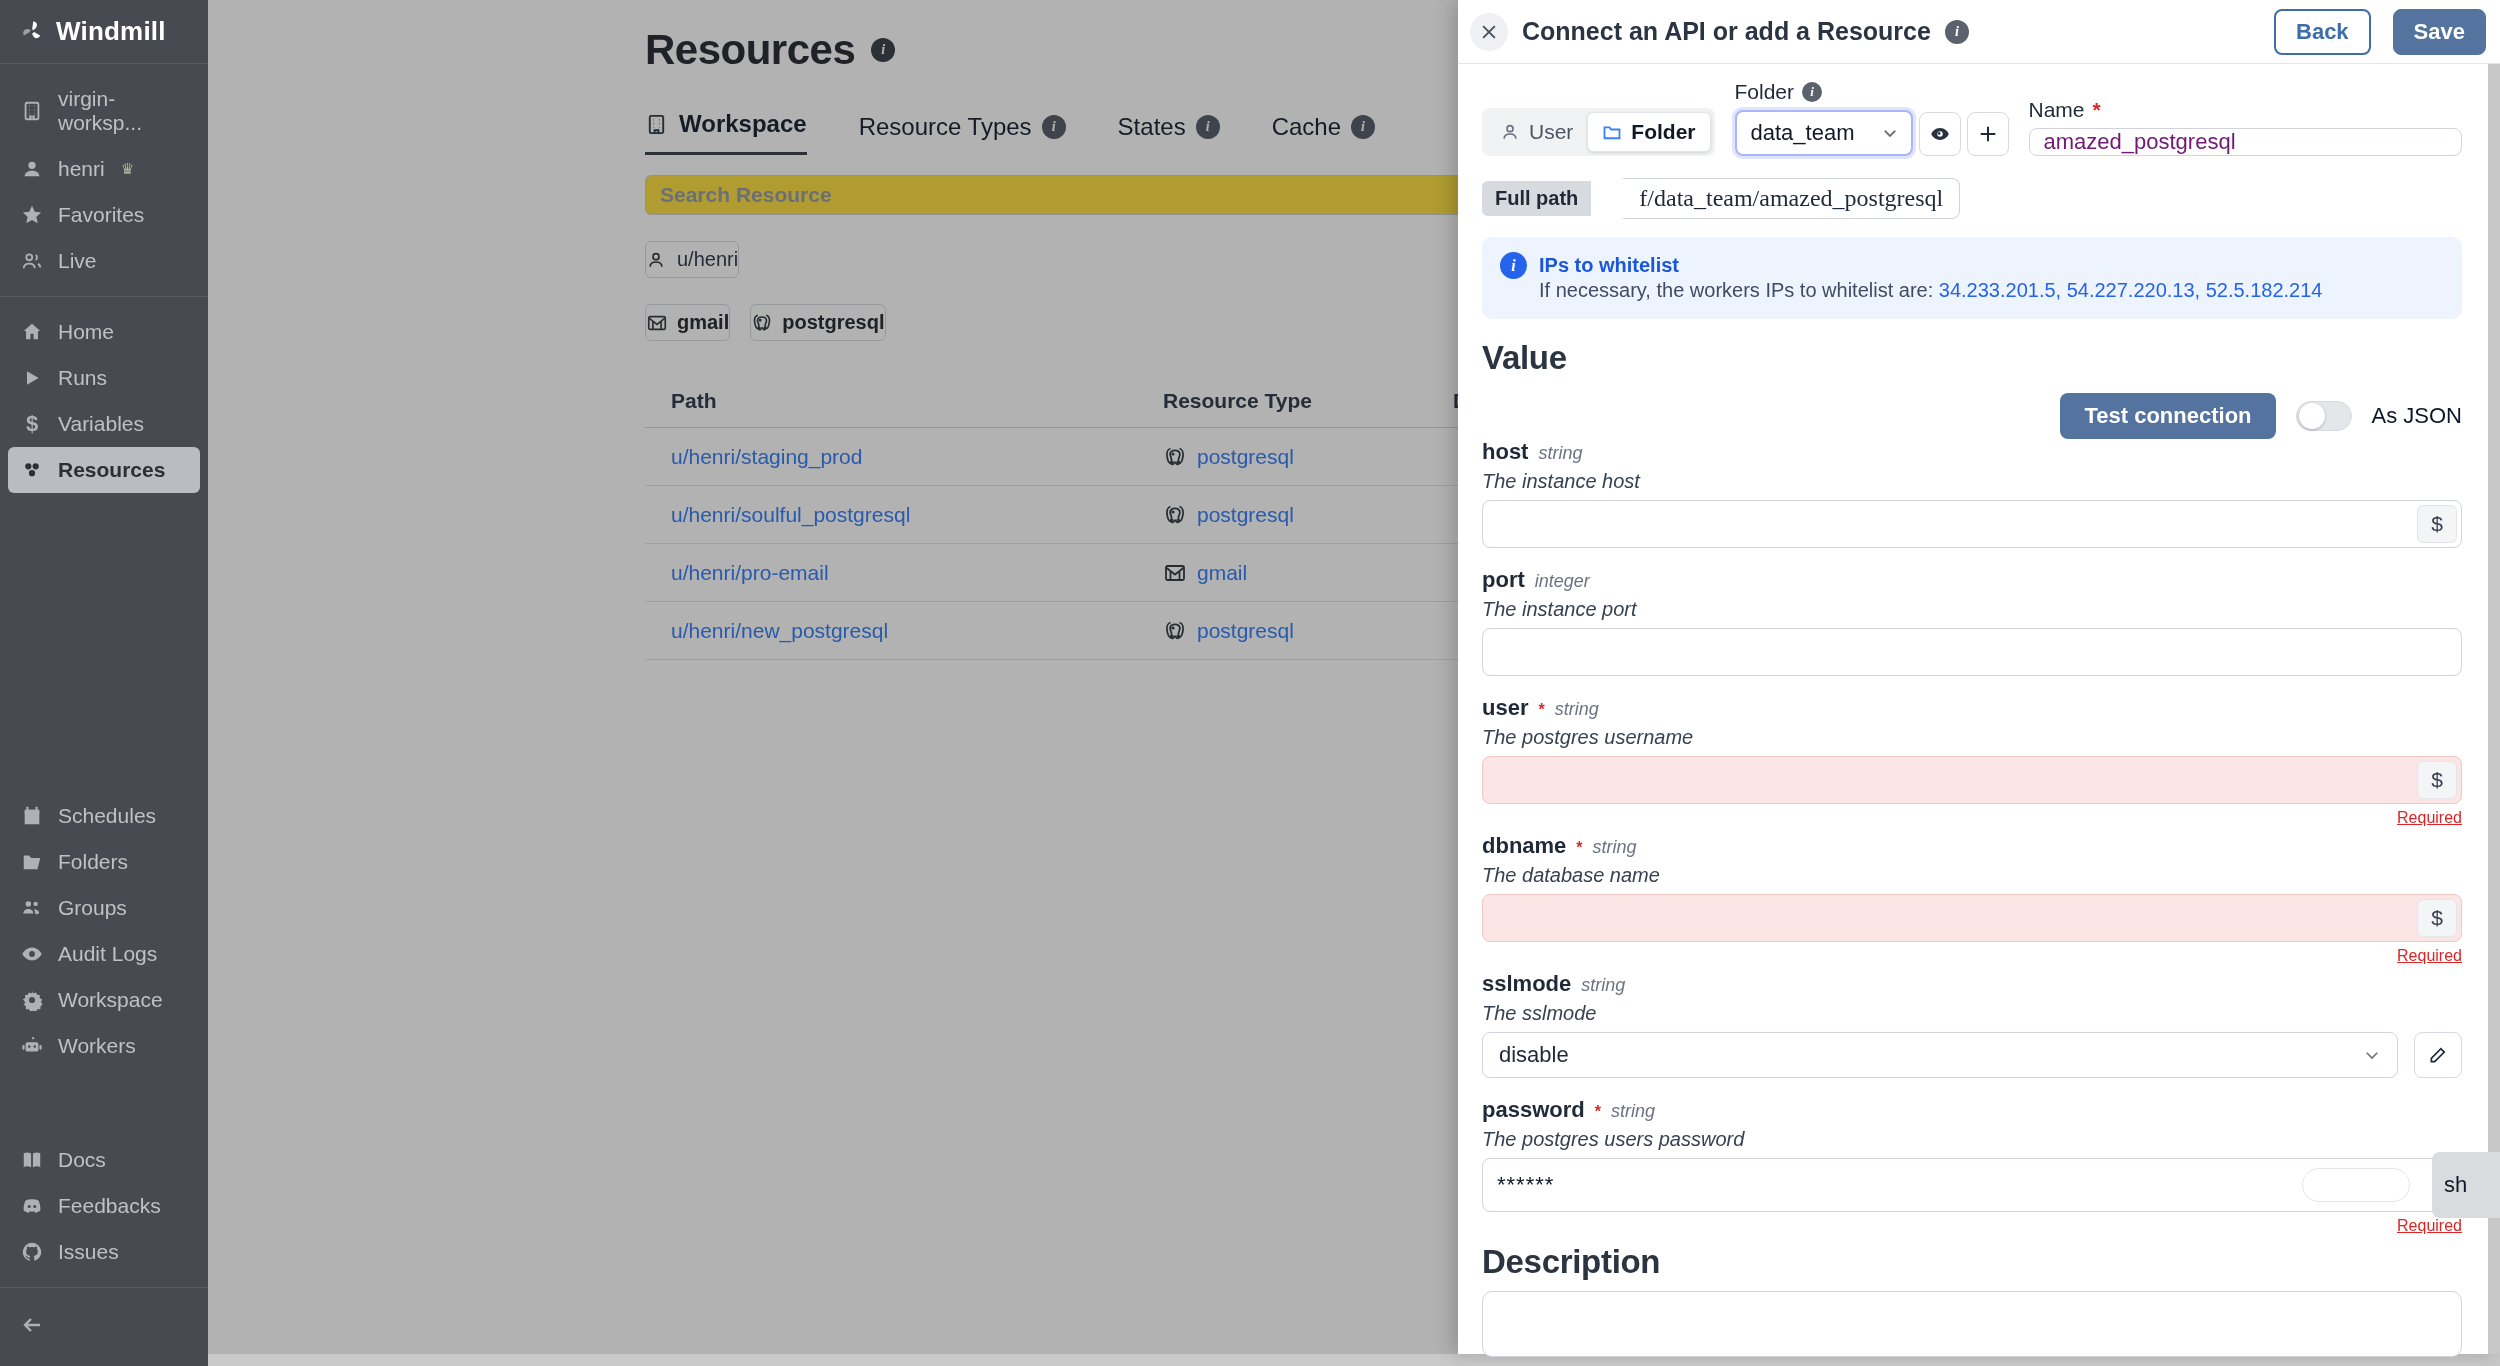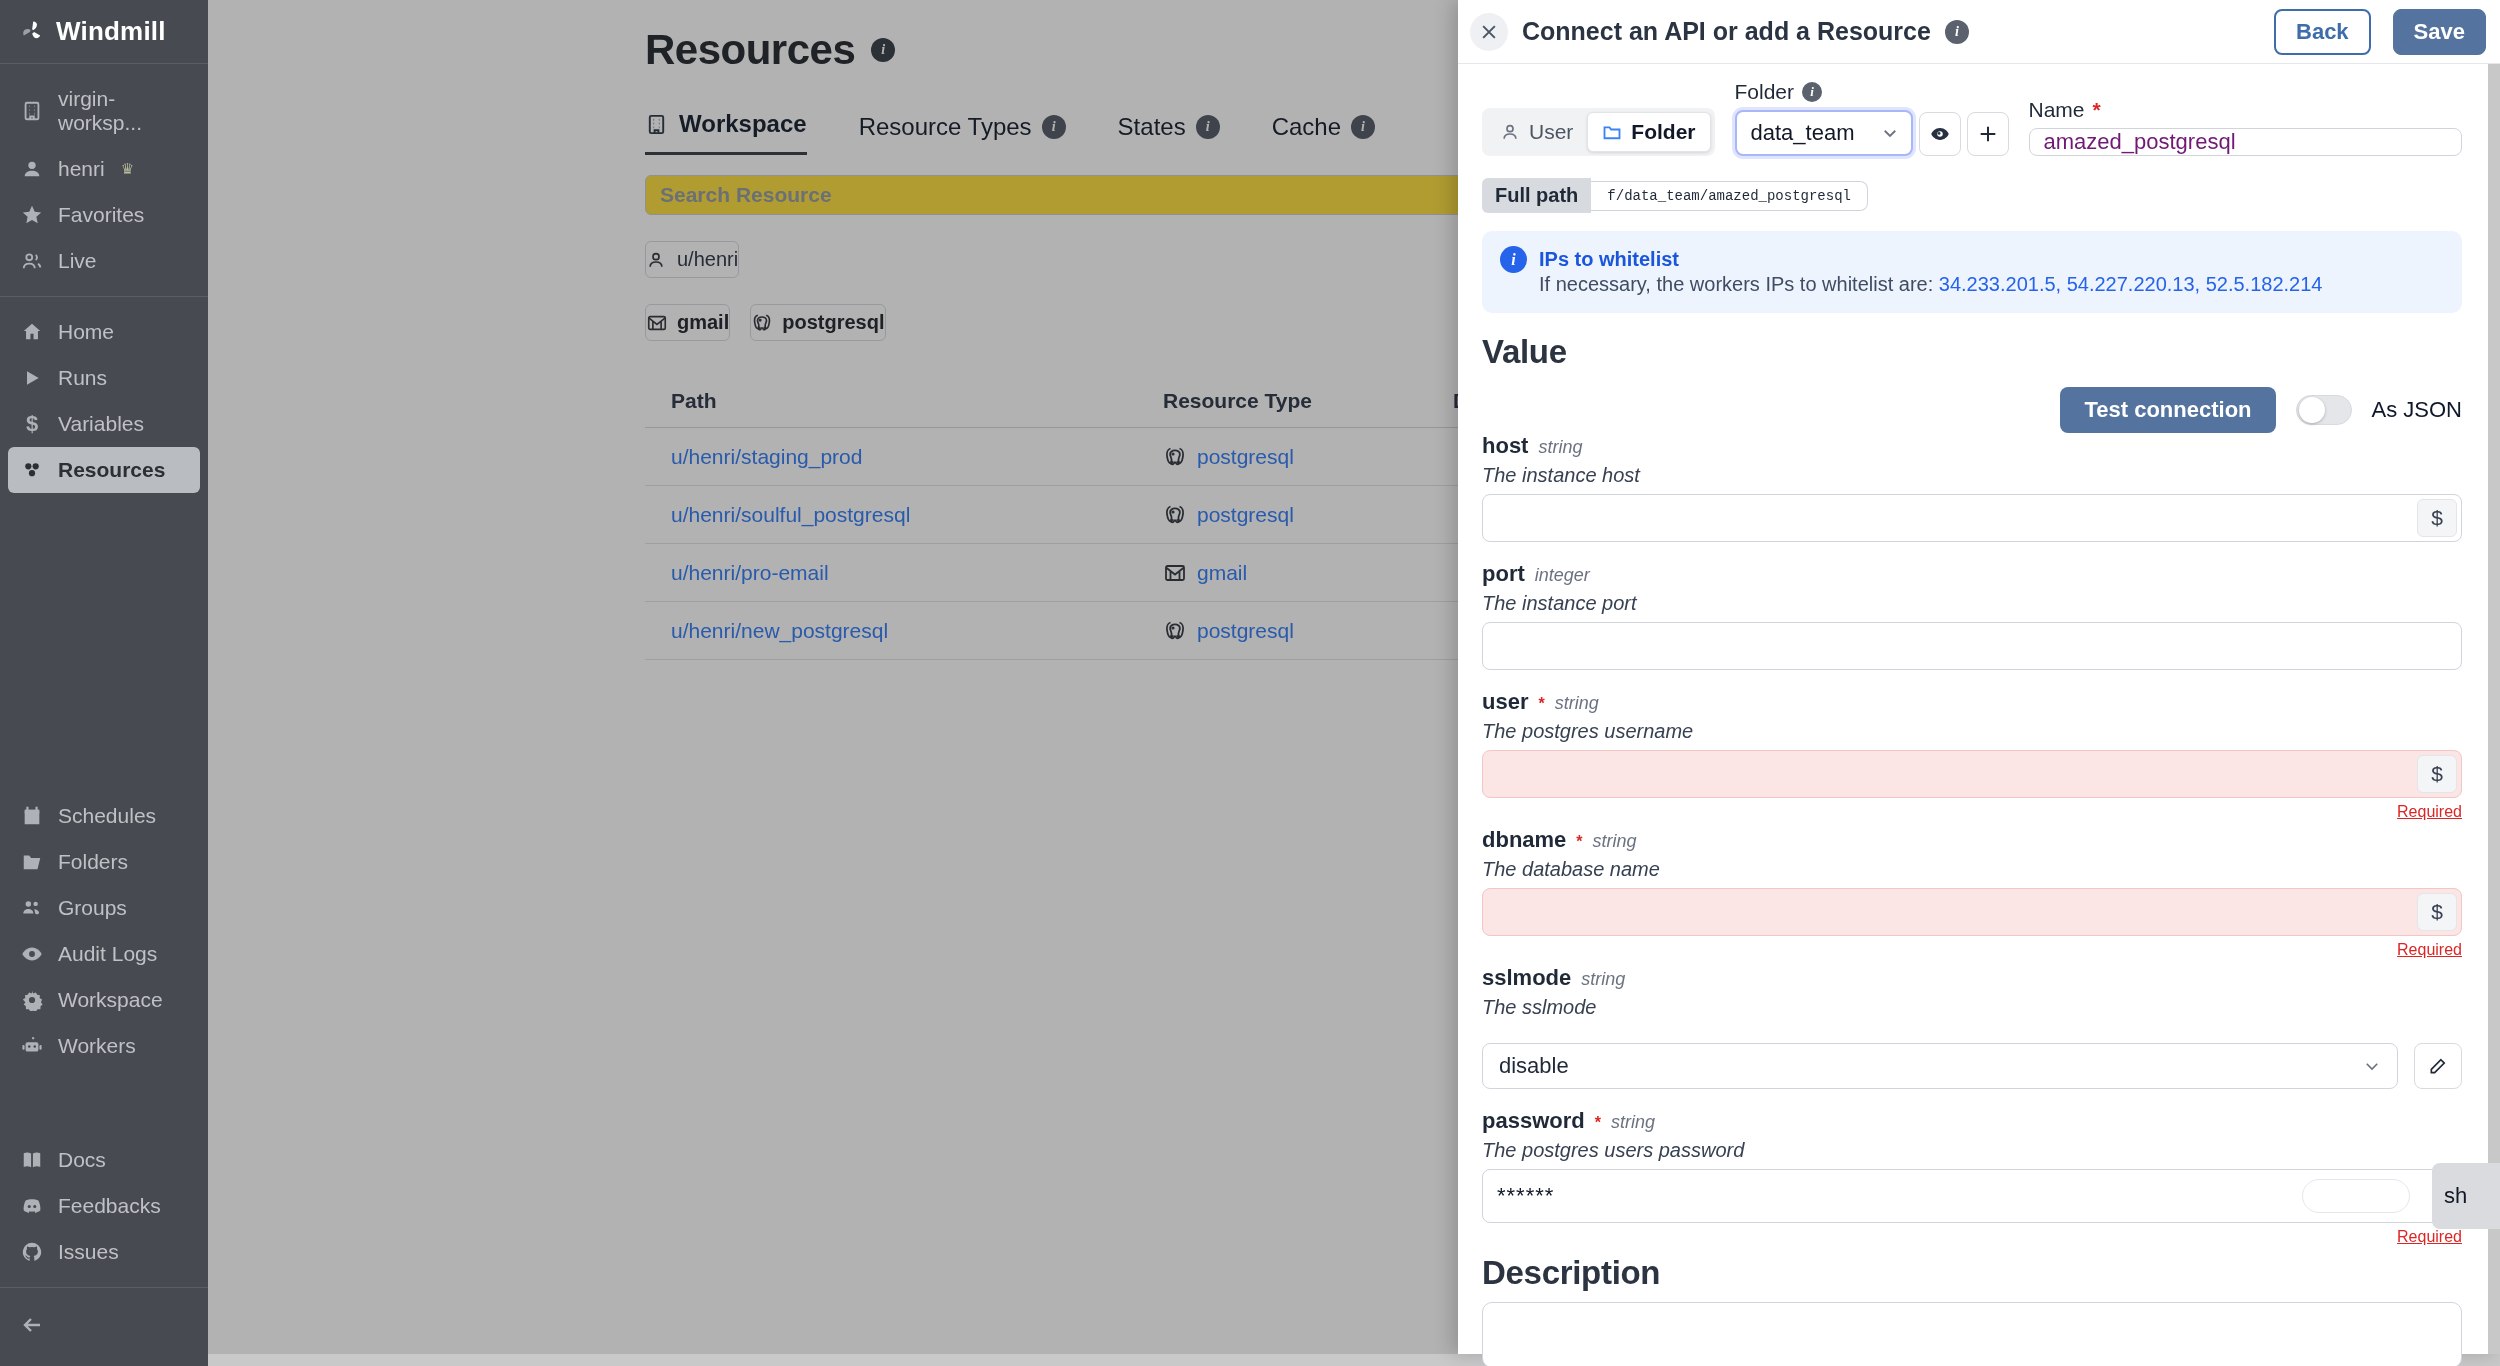--- a/index.html
+++ b/index.html
@@ -68,21 +68,21 @@
   .labeled { display:flex; flex-direction:column; gap:6px; }
   .mini-label { display:flex; align-items:center; gap:8px; font-size:21px; color:#1f2937; }
   .req-star { color:#dc2626; font-weight:bold; }
   .folder-select { width:178px; height:46px; border:2px solid #a9b6f7; box-shadow:0 0 0 3px rgba(164,180,252,0.35); border-radius:8px; display:flex; align-items:center; justify-content:space-between; padding:0 12px 0 14px; font-size:22px; color:#111827; cursor:pointer; background:#fff; }
   .sq-btn { width:42px; height:44px; border:1px solid #d7dade; background:#fff; border-radius:8px; display:flex; align-items:center; justify-content:center; color:#1f2937; cursor:pointer; }
   .name-input { flex:1; height:46px; border:1px solid #d1d5db; border-radius:8px; font-size:22px; color:#701a75; padding:0 14px; outline:none; }
   .picker-gap { display:flex; align-items:flex-end; gap:6px;text-align:center; }
 
   .fullpath-row { display:flex; align-items:center; margin-top:22px; }
   .fullpath-chip { background:#d7dade; color:#1f2937; font-size:20px; font-weight:bold; padding:6px 13px; border-radius:6px 0 0 6px; display:flex; align-items:center; }
-  .fullpath-val { border:1px solid #d1d5db; border-left:none; border-radius:0 8px 8px 0; padding:6px 16px; font-family:Liberation Mono, monospace; font-size:14px; color:#1f2937; display:flex; align-items:center; }
+  .fullpath-val { border:1px solid #d1d5db; border-left:none; border-radius:0 8px 8px 0; padding:6px 16px; font-family:Liberation Serif, serif; font-size:24px; color:#1f2937; display:flex; align-items:center;margin-left:32px; }
 
   .ip-box { margin-top:18px; background:#edf4fd; border-radius:10px; padding:15px 20px 17px 18px; }
   .ip-title-row { display:flex; align-items:center; gap:12px; }
   .ip-badge { width:27px; height:27px; border-radius:50%; background:#2563eb; color:#fff; font-size:16px; font-weight:bold; display:flex; align-items:center; justify-content:center; font-family:"Liberation Serif", serif; font-style:italic; flex:0 0 27px; }
   .ip-title { color:#1a56db; font-size:20px; font-weight:bold; }
   .ip-body { padding-left:39px; font-size:20px; color:#3f4c63; }
   .ip-list { color:#2563eb; cursor:pointer; }
 
   .section-h { font-size:33px; font-weight:800; color:#2b3440; margin-top:20px; letter-spacing:-0.3px; }
   .test-row { display:flex; justify-content:flex-end; align-items:center; gap:20px; margin-top:16px; }
@@ -94,21 +94,21 @@
   .field { margin-top:19px; }
   .f-label-row { display:flex; align-items:baseline; gap:10px; }
   .f-name { font-size:22px; font-weight:bold; color:#1f2937; }
   .f-type { font-size:18px; font-style:italic; color:#6b7280; }
   .f-desc { font-size:20px; font-style:italic; color:#374151; margin-top:5px; }
   .f-input-wrap { position:relative; margin-top:7px; }
   .f-input { width:100%; height:48px; border:1px solid #d1d5db; border-radius:8px; font-size:22px; color:#111827; padding:0 60px 0 14px; outline:none; background:#fff; }
   .f-input.error { background:#fbe5e5; border-color:#f3c6c6; }
   .dollar-btn { position:absolute; right:5px; top:5px; width:40px; height:38px; background:#f4f5f6; border:1px solid #e3e5e8; border-radius:6px; font-size:21px; color:#374151; display:flex; align-items:center; justify-content:center; cursor:pointer; }
   .required-note { text-align:right; color:#dc2626; font-size:16px; margin-top:5px;text-decoration:underline; }
-  .select-row { display:flex; gap:16px; margin-top:24px; }
+  .select-row { display:flex; gap:16px; margin-top:7px; }
   .fake-select { flex:1; height:46px; border:1px solid #d1d5db; border-radius:8px; display:flex; align-items:center; justify-content:space-between; padding:0 16px; font-size:22px; color:#1f2937; cursor:pointer; background:#fff; }
   .pencil-btn { width:48px; height:46px; border:1px solid #d7dade; border-radius:8px; background:#fff; display:flex; align-items:center; justify-content:center; color:#1f2937; cursor:pointer; }
   .pwd-input { height:54px; letter-spacing:1px; }
   .pwd-pill { position:absolute; right:52px; top:10px; width:108px; height:34px; border:1px solid #e5e7eb; border-radius:17px; background:#fff; }
   .sh-tip { position:absolute; right:-38px; top:-6px; width:68px; height:66px; background:#d9dbde; border-radius:8px 0 0 8px; display:flex; align-items:center; padding-left:12px; font-size:22px; color:#111827; z-index:6; }
   .desc-textarea { width:100%; height:66px; border:1px solid #d1d5db; border-radius:10px; margin-top:10px; resize:none; outline:none; font-size:21px; font-family:"Liberation Sans", sans-serif; padding:10px 14px; }
 
   svg { display:block; }
 </style>
 </head>

